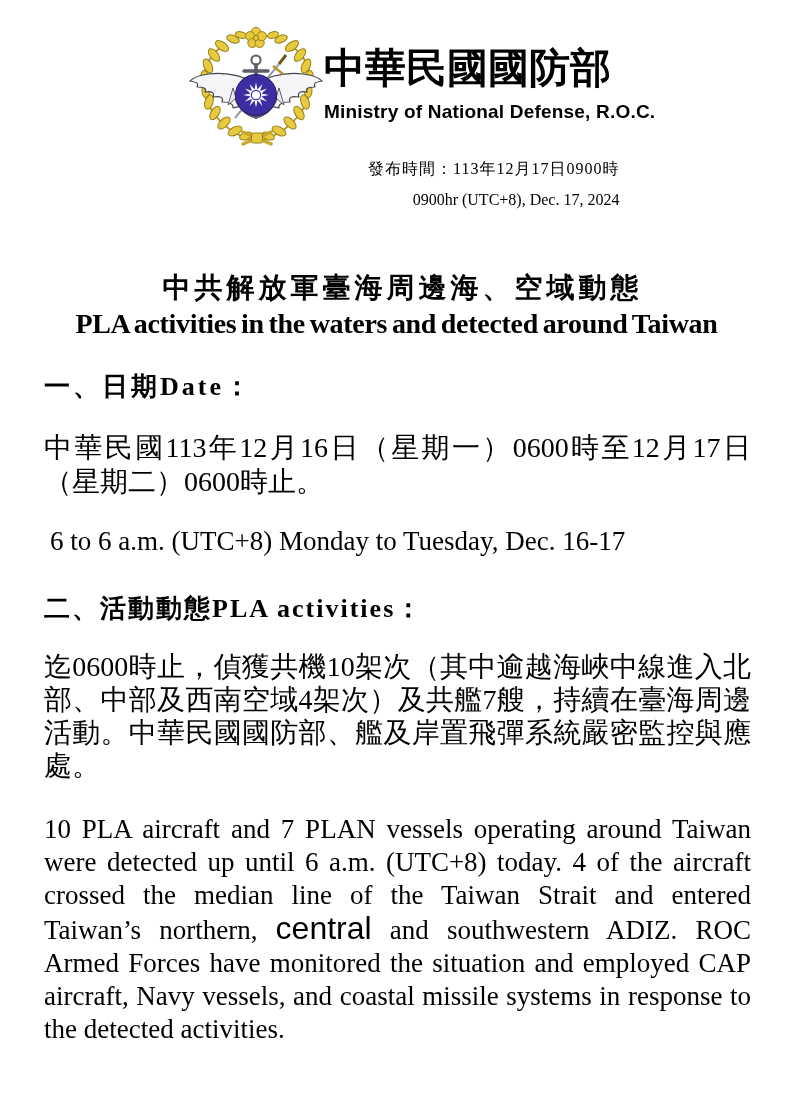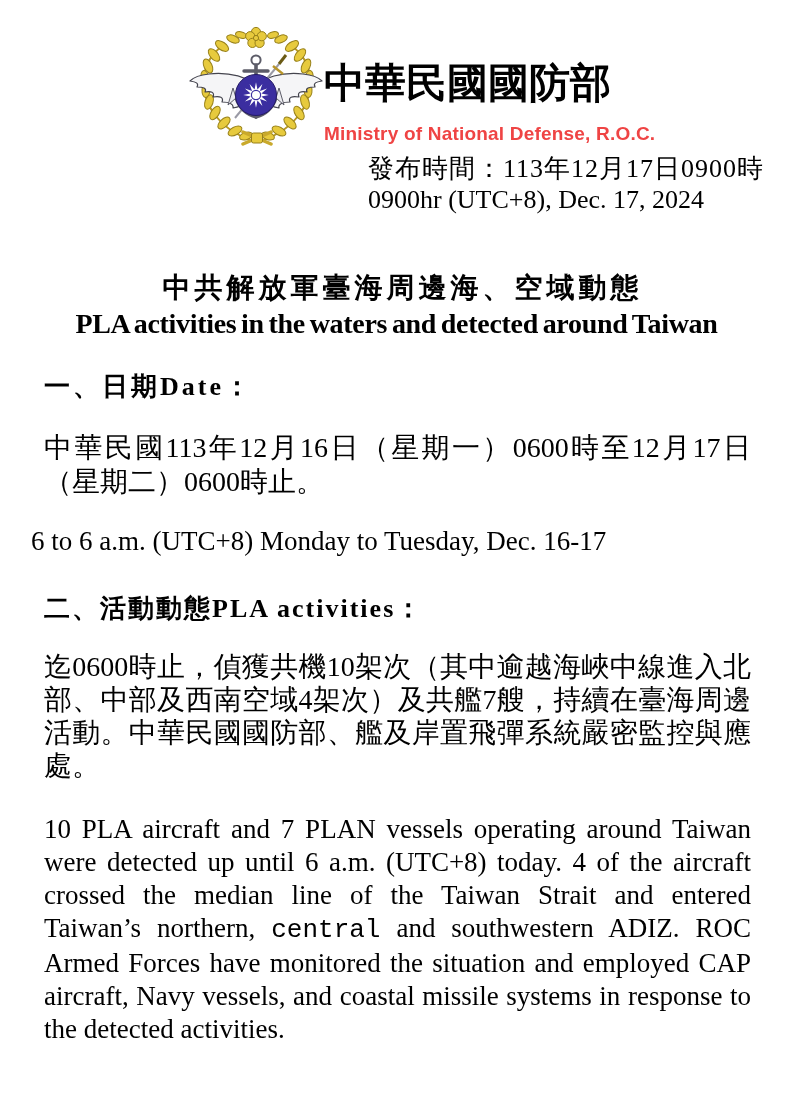--- a/index.html
+++ b/index.html
@@ -6,55 +6,55 @@
   .page{
     position:relative;
     width:793px;height:1115px;
     background:#ffffff;
     font-family:"Liberation Serif","DejaVu Serif",serif;
     color:#000;
     overflow:hidden;
   }
   
   .emblem{position:absolute;left:189px;top:24px;width:136px;height:126px;}
-  .org-names{position:absolute;left:324px;top:60px;width:330px;}
+  .org-names{position:absolute;left:324px;top:45px;width:330px;}
   .org-zh{
     font-size:41px;line-height:46px;font-weight:600;letter-spacing:0px;
     font-family:"Liberation Serif","DejaVu Serif",serif;white-space:nowrap;
   }
   .org-en{
-    margin-top:17px;font-size:19px;line-height:22px;font-weight:700;
-    color:#ef4444;font-family:"Liberation Sans","DejaVu Sans",sans-serif;
+    margin-top:10px;font-size:19px;line-height:22px;font-weight:700;
+    color:#000000;font-family:"Liberation Sans","DejaVu Sans",sans-serif;
     letter-spacing:0.2px;white-space:nowrap;
   }
   
-  .release{position:absolute;left:368px;top:153px;font-size:26px;line-height:31px;}
+  .release{position:absolute;left:368px;top:153px;font-size:16px;line-height:31px;text-align:right;}
   .release .zh-line{letter-spacing:1px;white-space:nowrap;}
   .release .en-line{white-space:nowrap;}
   
   .doc-title{position:absolute;left:0;top:271px;width:793px;text-align:center;}
   .doc-title-zh{font-size:28px;line-height:34px;font-weight:700;letter-spacing:4px;padding-left:12px;}
   .doc-title-en{font-size:28px;line-height:32px;font-weight:700;word-spacing:-2px;letter-spacing:-0.3px;margin-top:3px;}
   
   .heading{position:absolute;left:44px;font-size:26px;font-weight:700;letter-spacing:3px;white-space:nowrap;}
   .heading-date{top:369px;}
   .heading-act{top:591px;letter-spacing:2px;}
   .body-zh{
     position:absolute;left:44px;width:707px;
     font-size:28px;line-height:34px;
     text-align:justify;text-justify:inter-ideograph;
   }
   .body-date-zh{top:431px;}
-  .body-date-en{position:absolute;left:31px;top:526px;font-size:27px;white-space:nowrap;}
+  .body-date-en{position:absolute;left:50px;top:526px;font-size:27px;white-space:nowrap;}
   .body-act-zh{top:650px;line-height:33px;}
   .body-en{
     position:absolute;left:44px;top:813px;width:707px;
     font-size:27px;line-height:33px;text-align:justify;
   }
-  .emphasis{font-size:26px;font-family:Liberation Mono, monospace;}
+  .emphasis{font-size:32px;font-family:Liberation Sans, sans-serif;}
 </style>
 </head>
 <body>
 
 <div class="page">
 
   <div class="emblem">
     <svg width="136" height="126" viewBox="0 0 136 126" xmlns="http://www.w3.org/2000/svg">
 
       <g id="wheatL">

